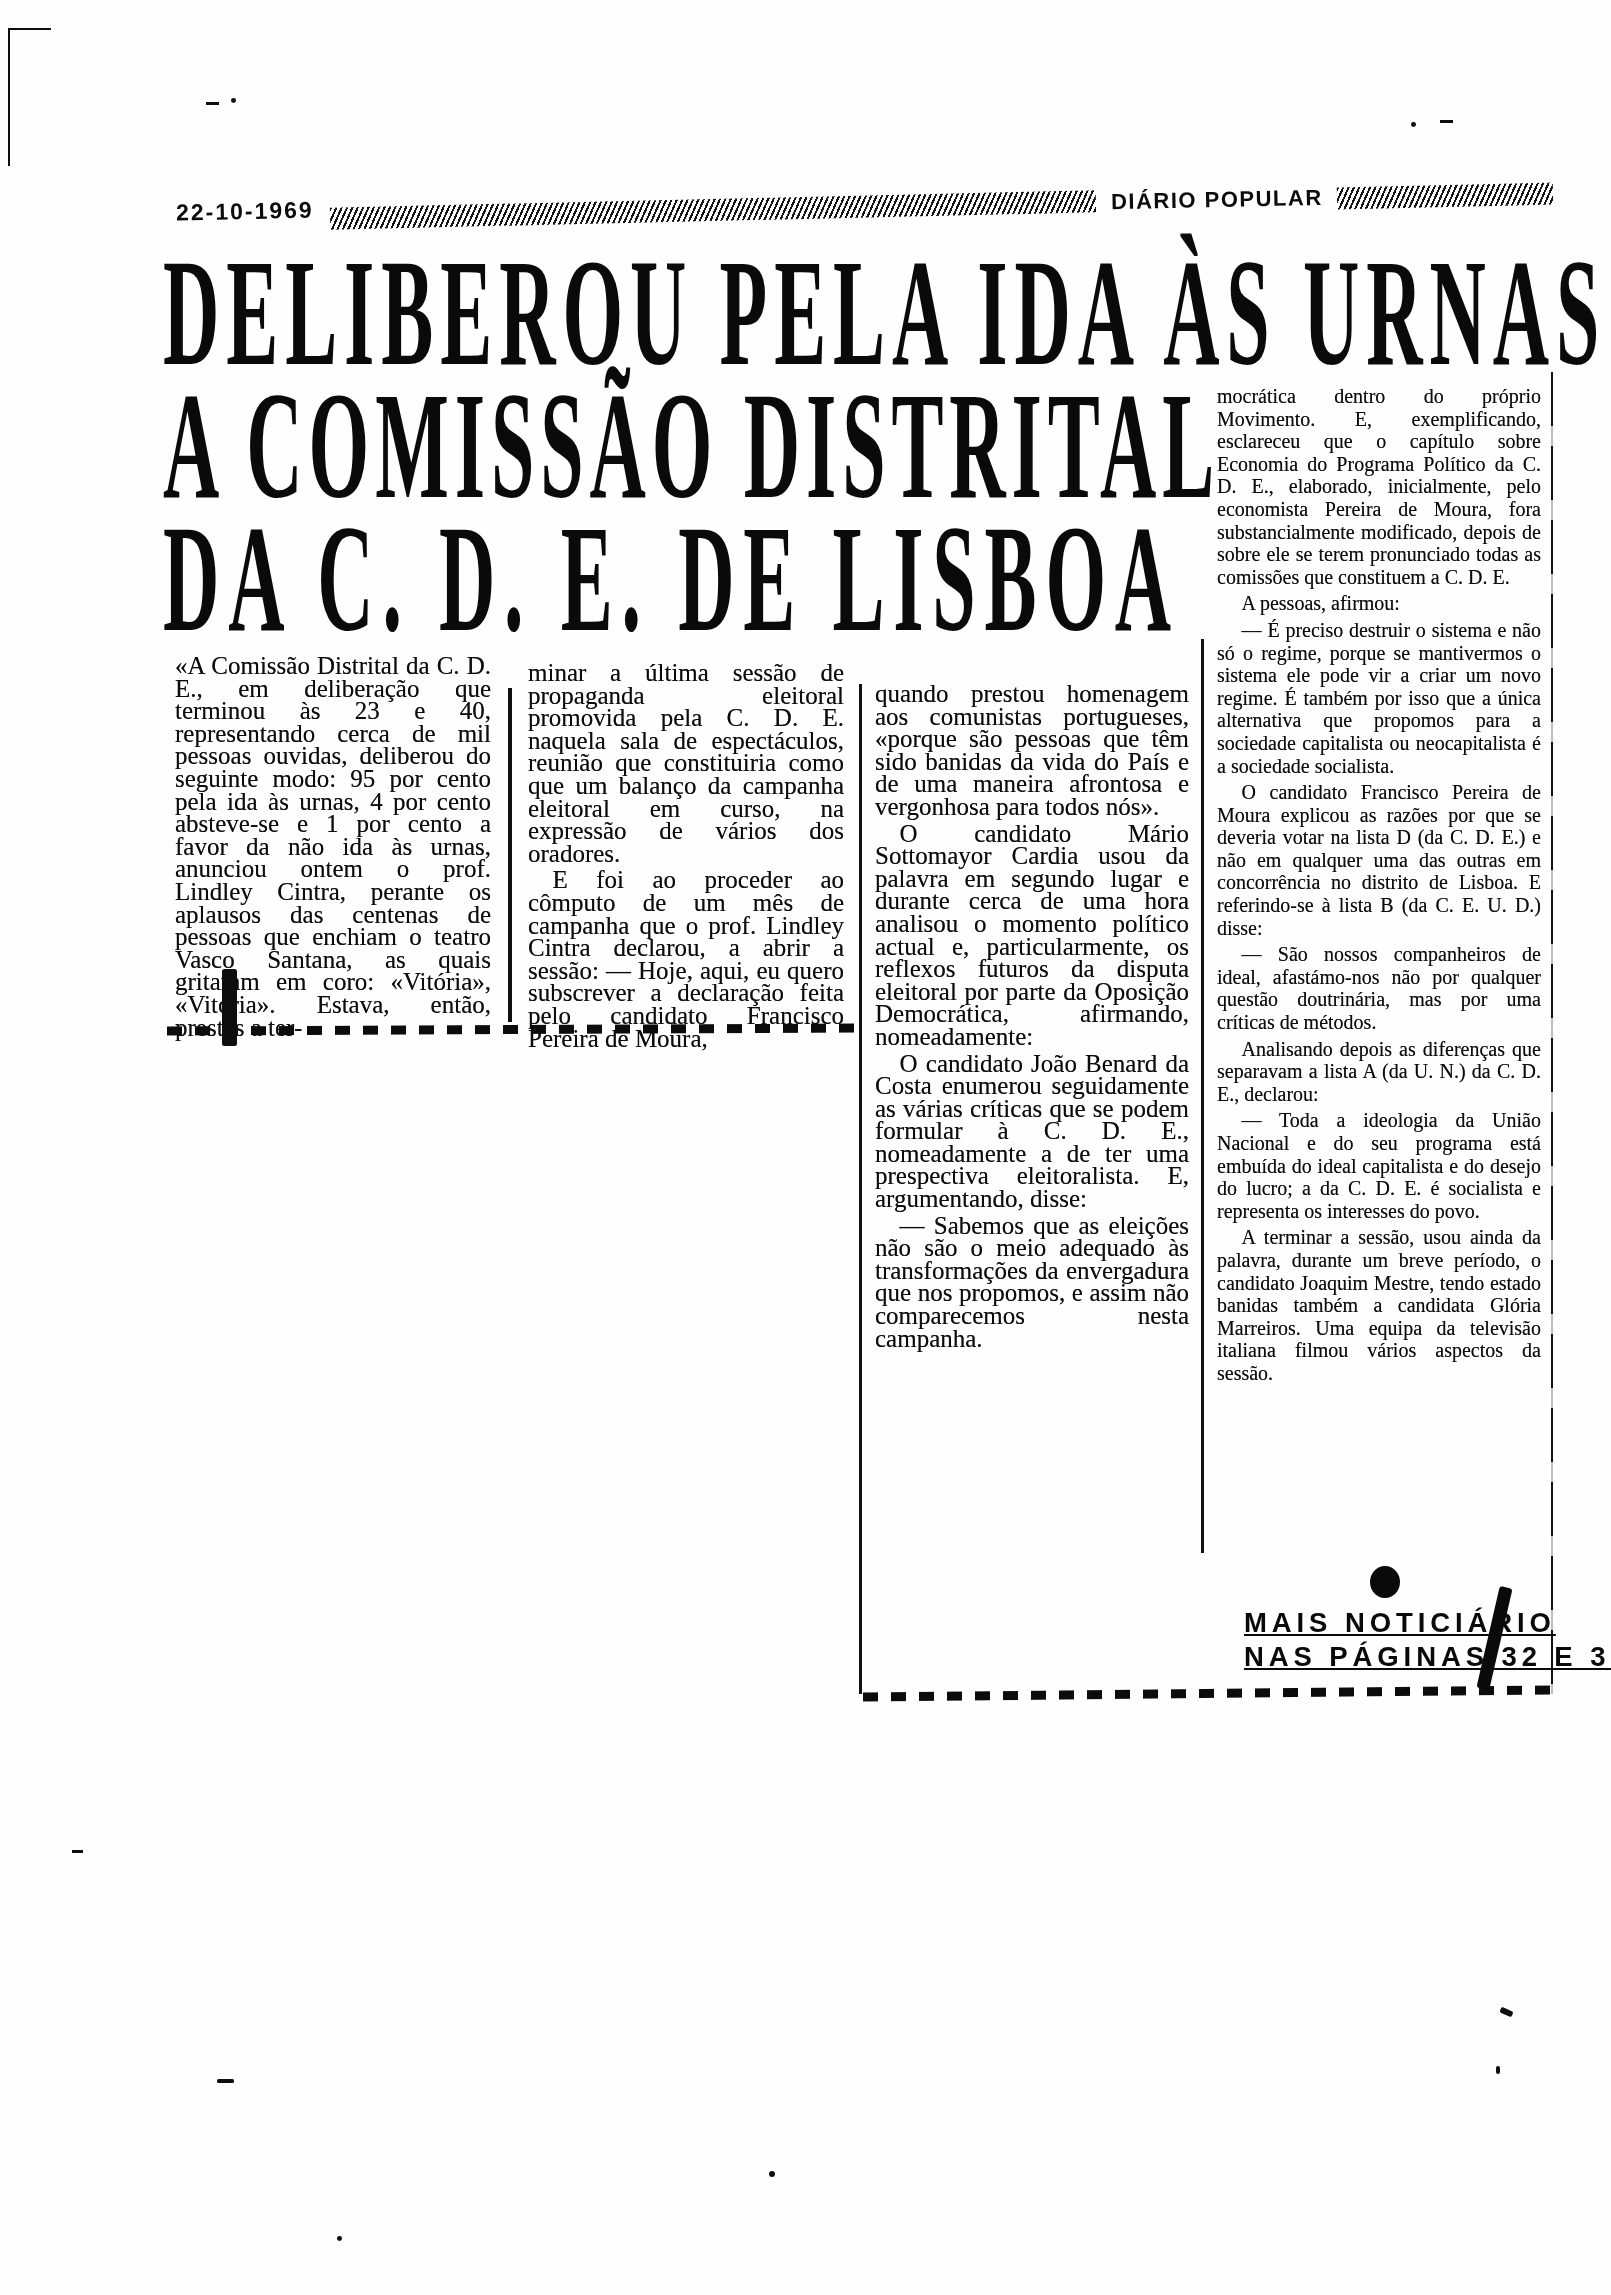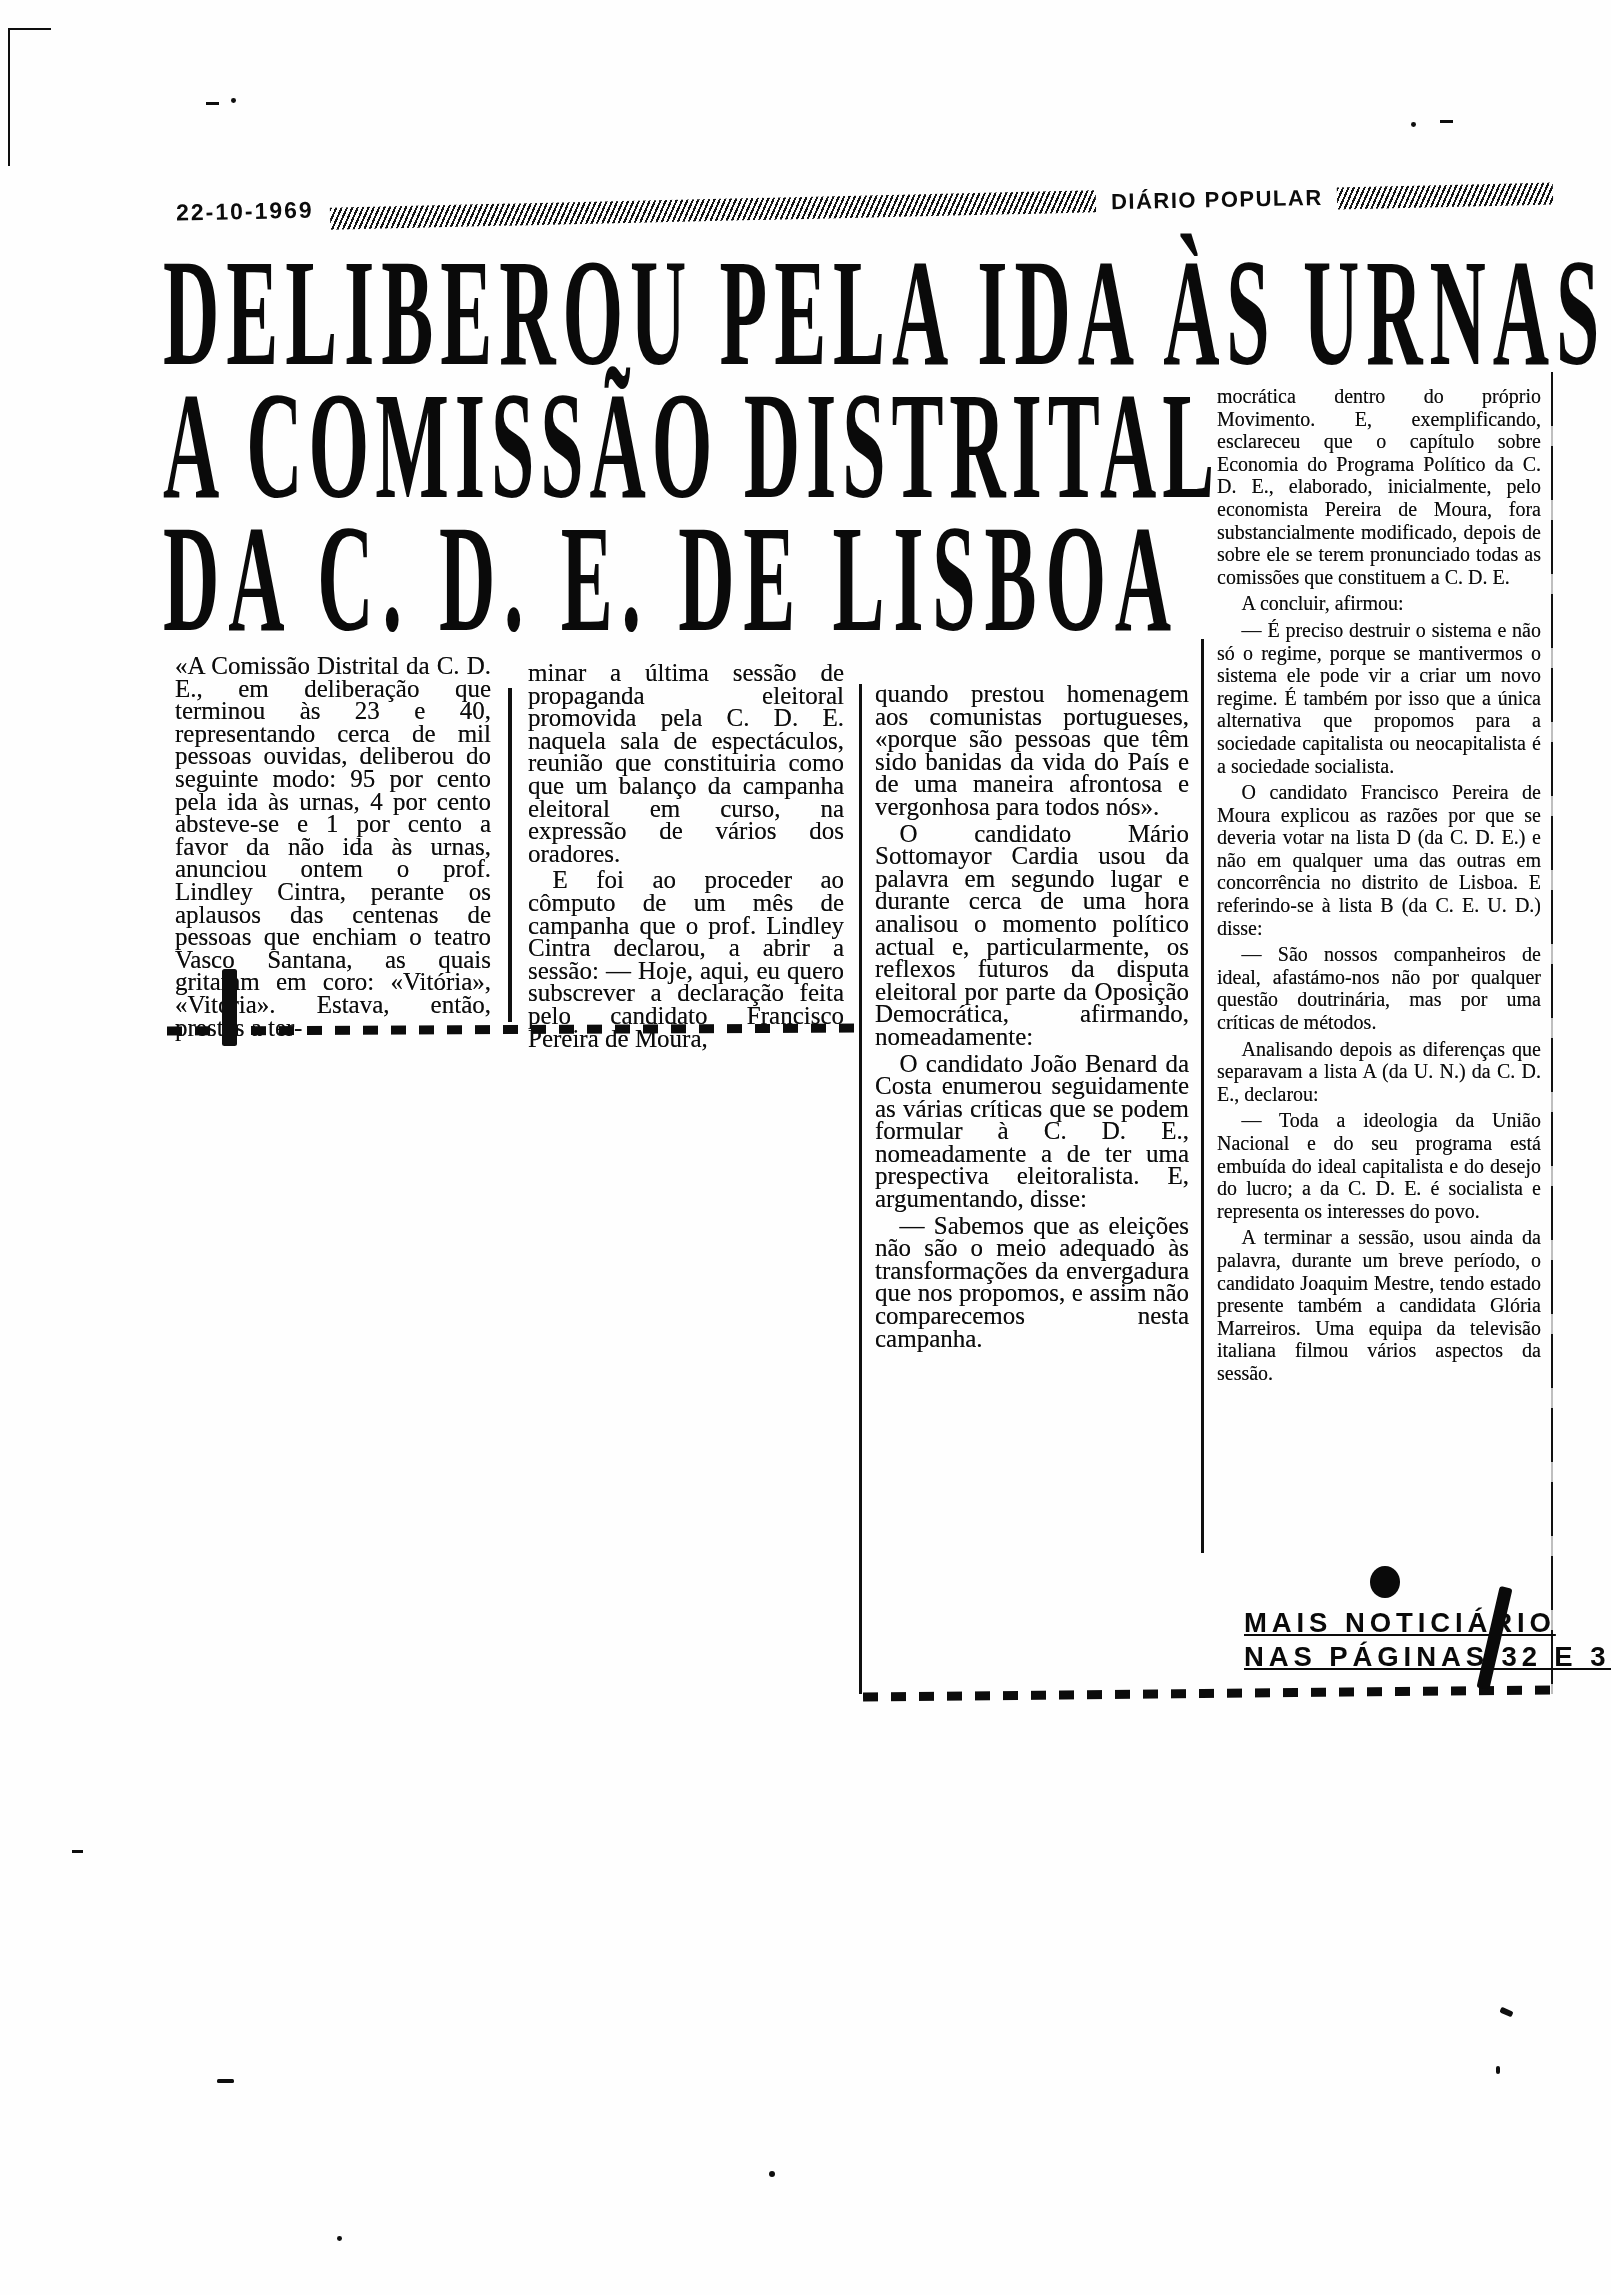--- a/index.html
+++ b/index.html
@@ -125,27 +125,27 @@
 
   <div class="col c3">
     <p class="noind it">quando prestou homenagem aos comunistas portugueses, «porque são pessoas que têm sido banidas da vida do País e de uma maneira afrontosa e vergonhosa para todos nós».</p>
     <p>O candidato Mário Sottomayor Cardia usou da palavra em segundo lugar e durante cerca de uma hora analisou o momento político actual e, particularmente, os reflexos futuros da disputa eleitoral por parte da Oposição Democrática, afirmando, nomeadamente:</p>
     <p>O candidato João Benard da Costa enumerou seguidamente as várias críticas que se podem formular à C. D. E., nomeadamente a de ter uma prespectiva eleitoralista. E, argumentando, disse:</p>
     <p class="it">— Sabemos que as eleições não são o meio adequado às transformações da envergadura que nos propomos, e assim não comparecemos nesta campanha.</p>
   </div>
 
   <div class="col c4">
     <p class="noind">mocrática dentro do próprio Movimento. E, exemplificando, esclareceu que o capítulo sobre Economia do Programa Político da C. D. E., elaborado, inicialmente, pelo economista Pereira de Moura, fora substancialmente modificado, depois de sobre ele se terem pronunciado todas as comissões que constituem a C. D. E.</p>
-    <p>A concluir, afirmou:</p>
+    <p>A pessoas, afirmou:</p>
     <p class="it">— É preciso destruir o sistema e não só o regime, porque se mantivermos o sistema ele pode vir a criar um novo regime. É também por isso que a única alternativa que propomos para a sociedade capitalista ou neocapitalista é a sociedade socialista.</p>
     <p>O candidato Francisco Pereira de Moura explicou as razões por que se deveria votar na lista D (da C. D. E.) e não em qualquer uma das outras em concorrência no distrito de Lisboa. E referindo-se à lista B (da C. E. U. D.) disse:</p>
     <p class="it">— São nossos companheiros de ideal, afastámo-nos não por qualquer questão doutrinária, mas por uma críticas de métodos.</p>
     <p>Analisando depois as diferenças que separavam a lista A (da U. N.) da C. D. E., declarou:</p>
     <p class="it">— Toda a ideologia da União Nacional e do seu programa está embuída do ideal capitalista e do desejo do lucro; a da C. D. E. é socialista e representa os interesses do povo.</p>
-    <p>A terminar a sessão, usou ainda da palavra, durante um breve período, o candidato Joaquim Mestre, tendo estado presente também a candidata Glória Marreiros. Uma equipa da televisão italiana filmou vários aspectos da sessão.</p>
+    <p>A terminar a sessão, usou ainda da palavra, durante um breve período, o candidato Joaquim Mestre, tendo estado banidas também a candidata Glória Marreiros. Uma equipa da televisão italiana filmou vários aspectos da sessão.</p>
   </div>
 
   <div class="vrule r1"></div>
   <div class="vrule r2"></div>
   <div class="vrule r3"></div>
   <div class="vrule r4"></div>
   <div class="dashrule d1"></div>
   <div class="dashrule d2"></div>
 
   <div class="bullet"></div>

